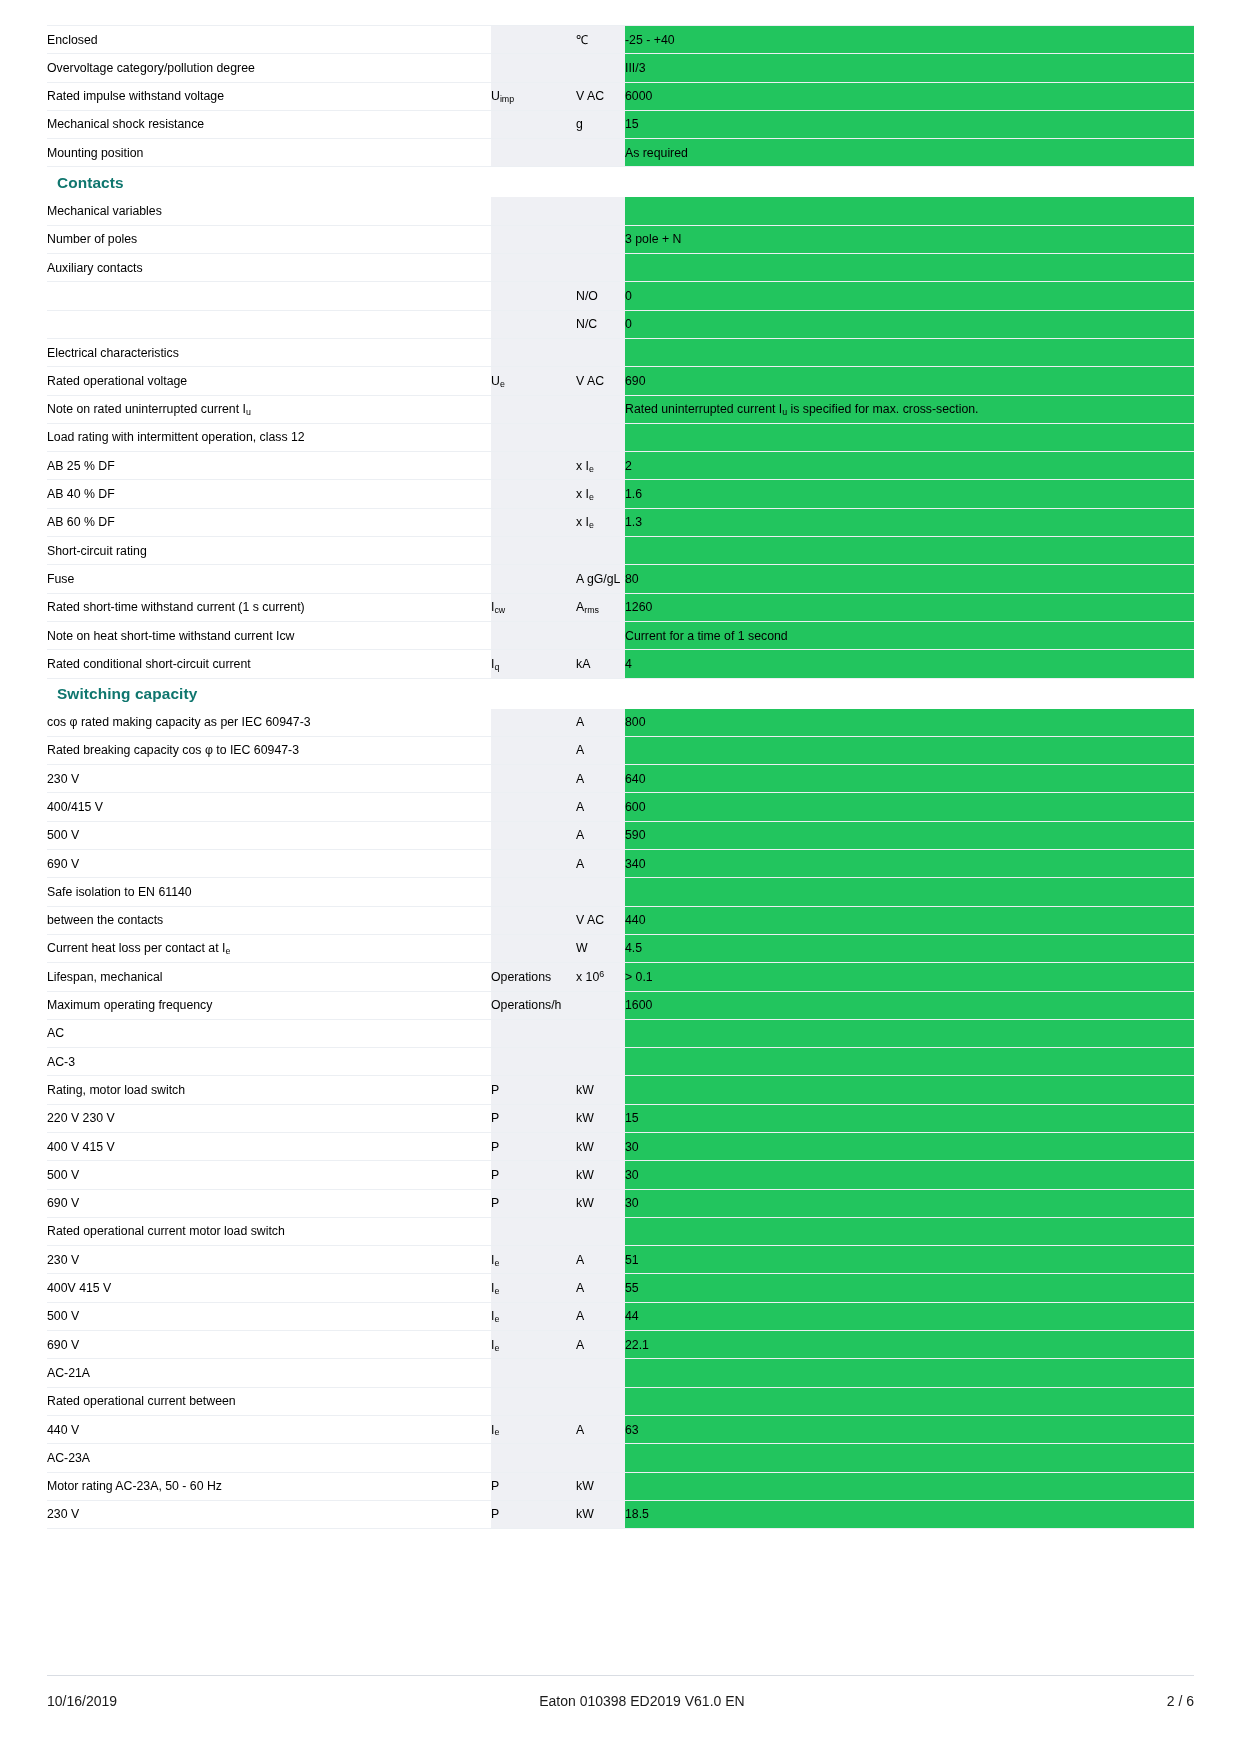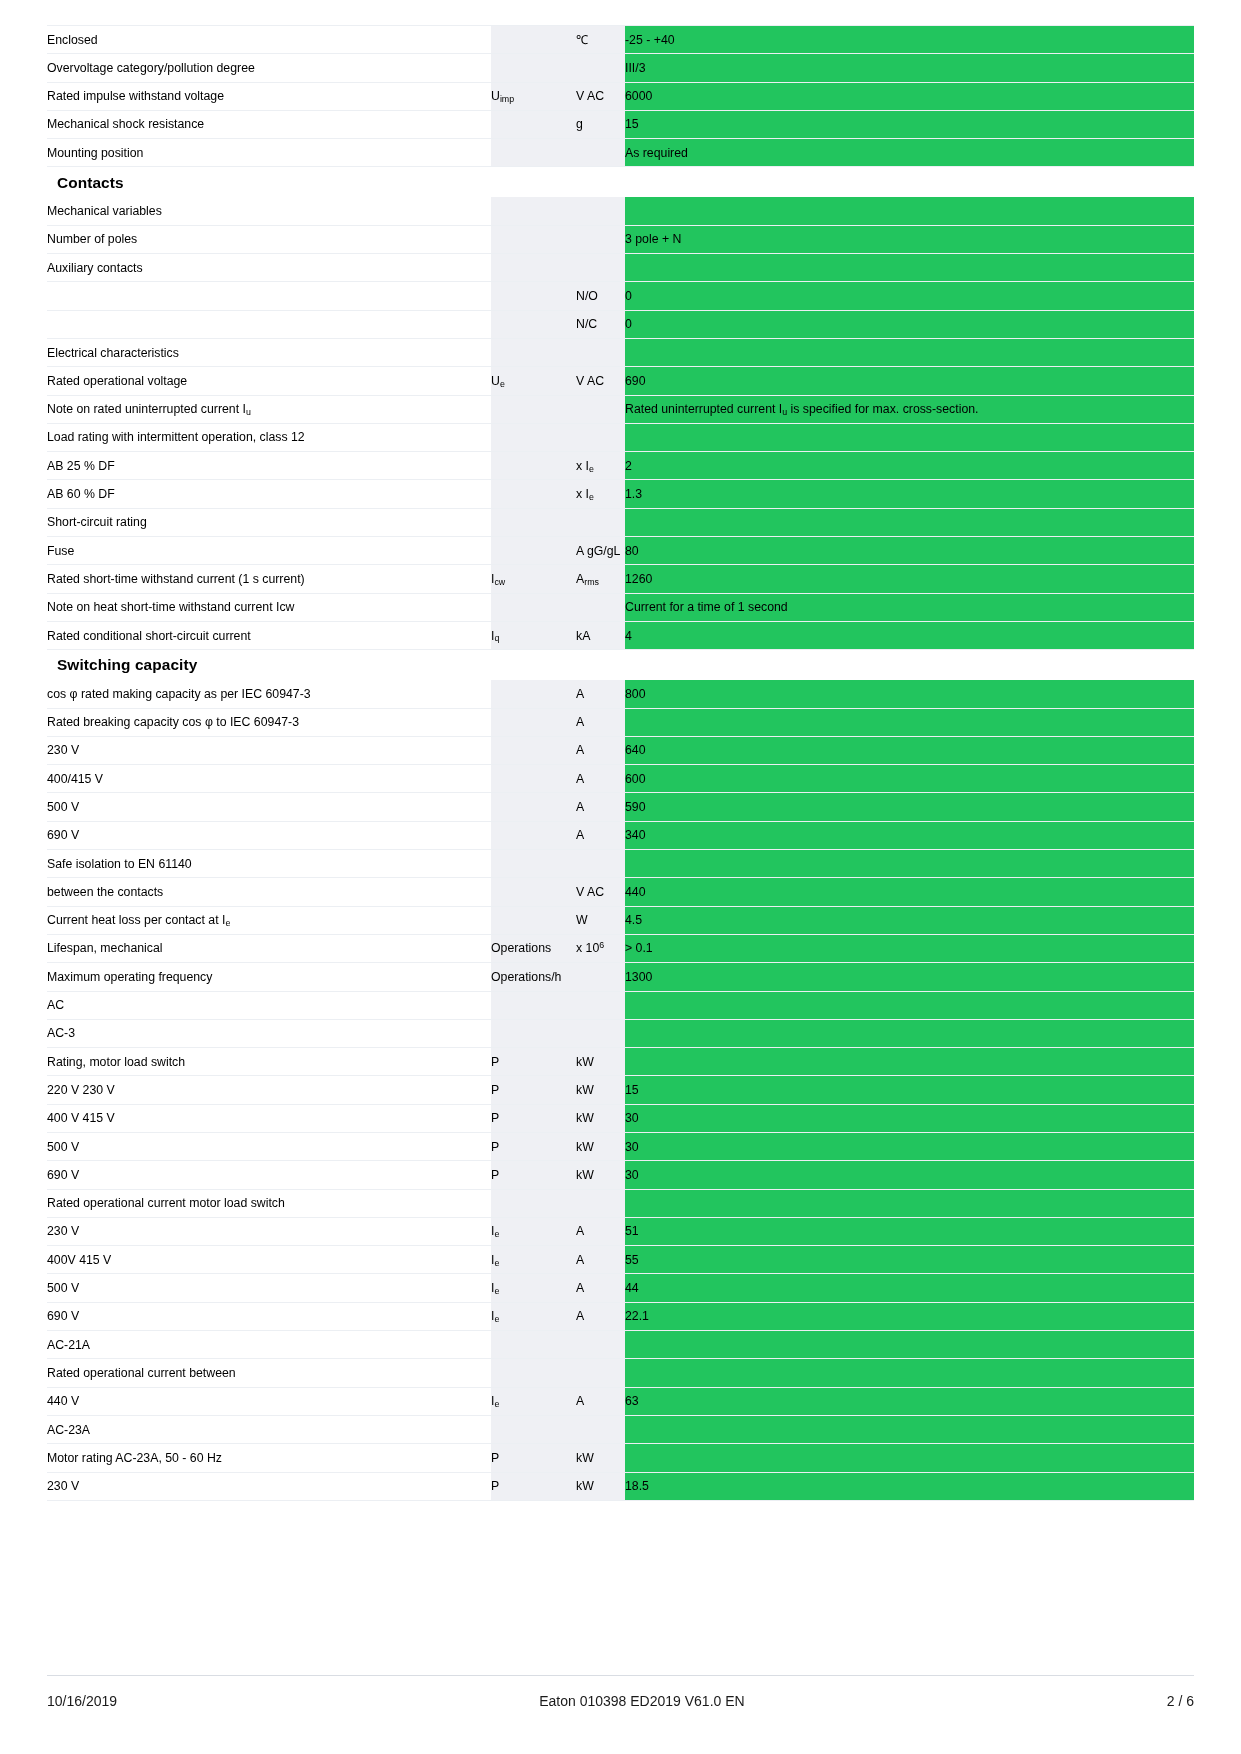--- a/index.html
+++ b/index.html
@@ -65,21 +65,21 @@
   .lvl2 { padding-left: 48px; }
   .lvl3 { padding-left: 67px; }
 
   tr.section-row td {
     border-bottom: none;
     height: 30px;
     background: #ffffff !important;
     padding: 0;
   }
   .section-title {
-    color: #000000;
+    color: #0f766e;
     font-weight: bold;
     font-size: 15.4px;
     padding-left: 10px;
     letter-spacing: 0.1px;
   }
   tr.section-row + tr td { }
 
   sub {
     font-size: 0.72em;
     vertical-align: -0.22em;
@@ -213,20 +213,26 @@
           <td class="unit"></td>
           <td class="val"></td>
         </tr>
         <tr>
           <td class="desc lvl1">AB 25 % DF</td>
           <td class="sym"></td>
           <td class="unit">x I<sub>e</sub></td>
           <td class="val">2</td>
         </tr>
         <tr>
+          <td class="desc lvl1">AB 40 % DF</td>
+          <td class="sym"></td>
+          <td class="unit">x I<sub>e</sub></td>
+          <td class="val">1.6</td>
+        </tr>
+        <tr>
           <td class="desc lvl1">AB 60 % DF</td>
           <td class="sym"></td>
           <td class="unit">x I<sub>e</sub></td>
           <td class="val">1.3</td>
         </tr>
         <tr>
           <td class="desc lvl0">Short-circuit rating</td>
           <td class="sym"></td>
           <td class="unit"></td>
           <td class="val"></td>
@@ -315,21 +321,21 @@
         <tr>
           <td class="desc lvl0">Lifespan, mechanical</td>
           <td class="sym">Operations</td>
           <td class="unit">x 10<sup>6</sup></td>
           <td class="val">&gt; 0.1</td>
         </tr>
         <tr>
           <td class="desc lvl0">Maximum operating frequency</td>
           <td class="sym">Operations/h</td>
           <td class="unit"></td>
-          <td class="val">1300</td>
+          <td class="val">1600</td>
         </tr>
         <tr>
           <td class="desc lvl0">AC</td>
           <td class="sym"></td>
           <td class="unit"></td>
           <td class="val"></td>
         </tr>
         <tr>
           <td class="desc lvl1">AC-3</td>
           <td class="sym"></td>

